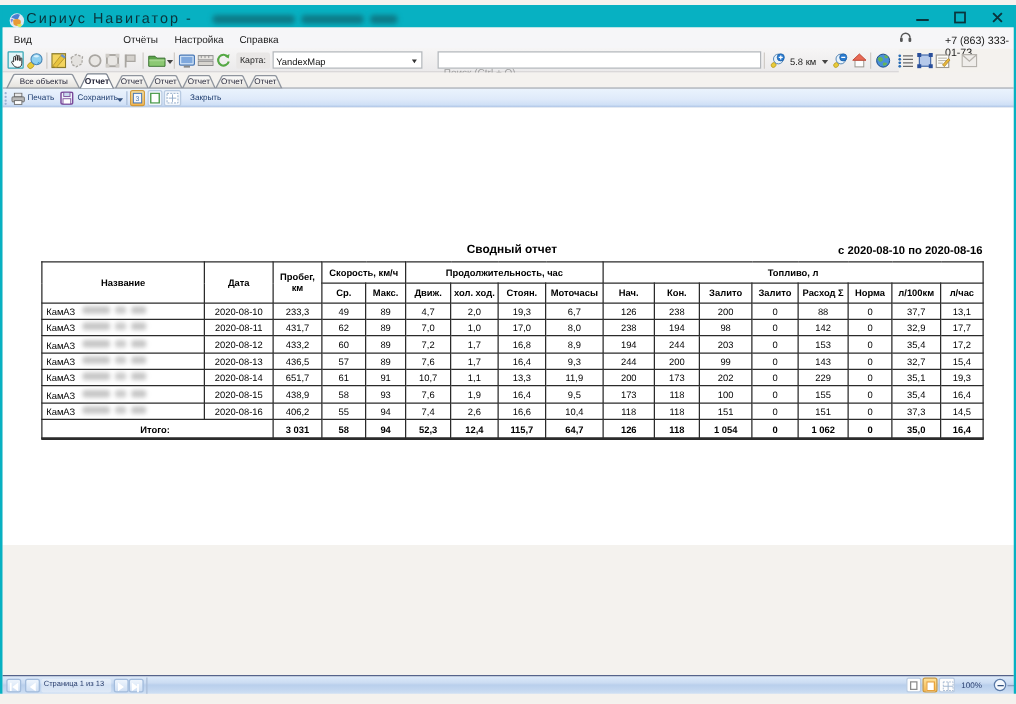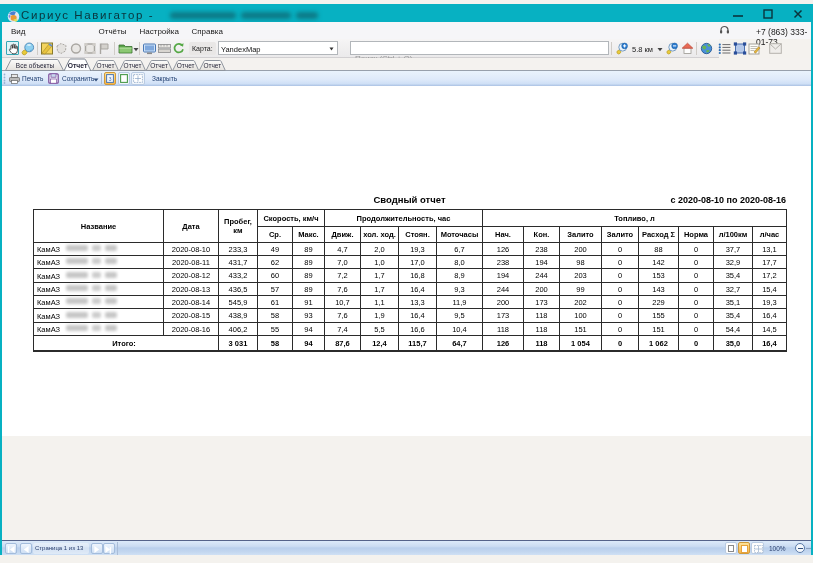--- a/index.html
+++ b/index.html
@@ -401,21 +401,21 @@
           <td>99</td>
           <td>0</td>
           <td>143</td>
           <td>0</td>
           <td>32,7</td>
           <td>15,4</td>
         </tr>
     <tr style="height:13px;">
           <td class="l">КамАЗ<span class="blurname"><i class="a"></i><i class="b"></i><i class="c"></i></span></td>
           <td>2020-08-14</td>
-          <td>545,9</td>
+          <td>651,7</td>
           <td>61</td>
           <td>91</td>
           <td>10,7</td>
           <td>1,1</td>
           <td>13,3</td>
           <td>11,9</td>
           <td>200</td>
           <td>173</td>
           <td>202</td>
           <td>0</td>
@@ -443,38 +443,38 @@
           <td>35,4</td>
           <td>16,4</td>
         </tr>
     <tr style="height:13px;">
           <td class="l">КамАЗ<span class="blurname"><i class="a"></i><i class="b"></i><i class="c"></i></span></td>
           <td>2020-08-16</td>
           <td>406,2</td>
           <td>55</td>
           <td>94</td>
           <td>7,4</td>
-          <td>5,5</td>
+          <td>2,6</td>
           <td>16,6</td>
           <td>10,4</td>
           <td>118</td>
           <td>118</td>
           <td>151</td>
           <td>0</td>
           <td>151</td>
           <td>0</td>
-          <td>54,4</td>
+          <td>37,3</td>
           <td>14,5</td>
         </tr>
     <tr style="height:15px;" class="tot">
           <td class="r b" colspan="2">Итого:</td>
           <td class="b">3 031</td>
           <td class="b">58</td>
           <td class="b">94</td>
-          <td class="b">87,6</td>
+          <td class="b">52,3</td>
           <td class="b">12,4</td>
           <td class="b">115,7</td>
           <td class="b">64,7</td>
           <td class="b">126</td>
           <td class="b">118</td>
           <td class="b">1 054</td>
           <td class="b">0</td>
           <td class="b">1 062</td>
           <td class="b">0</td>
           <td class="b">35,0</td>

